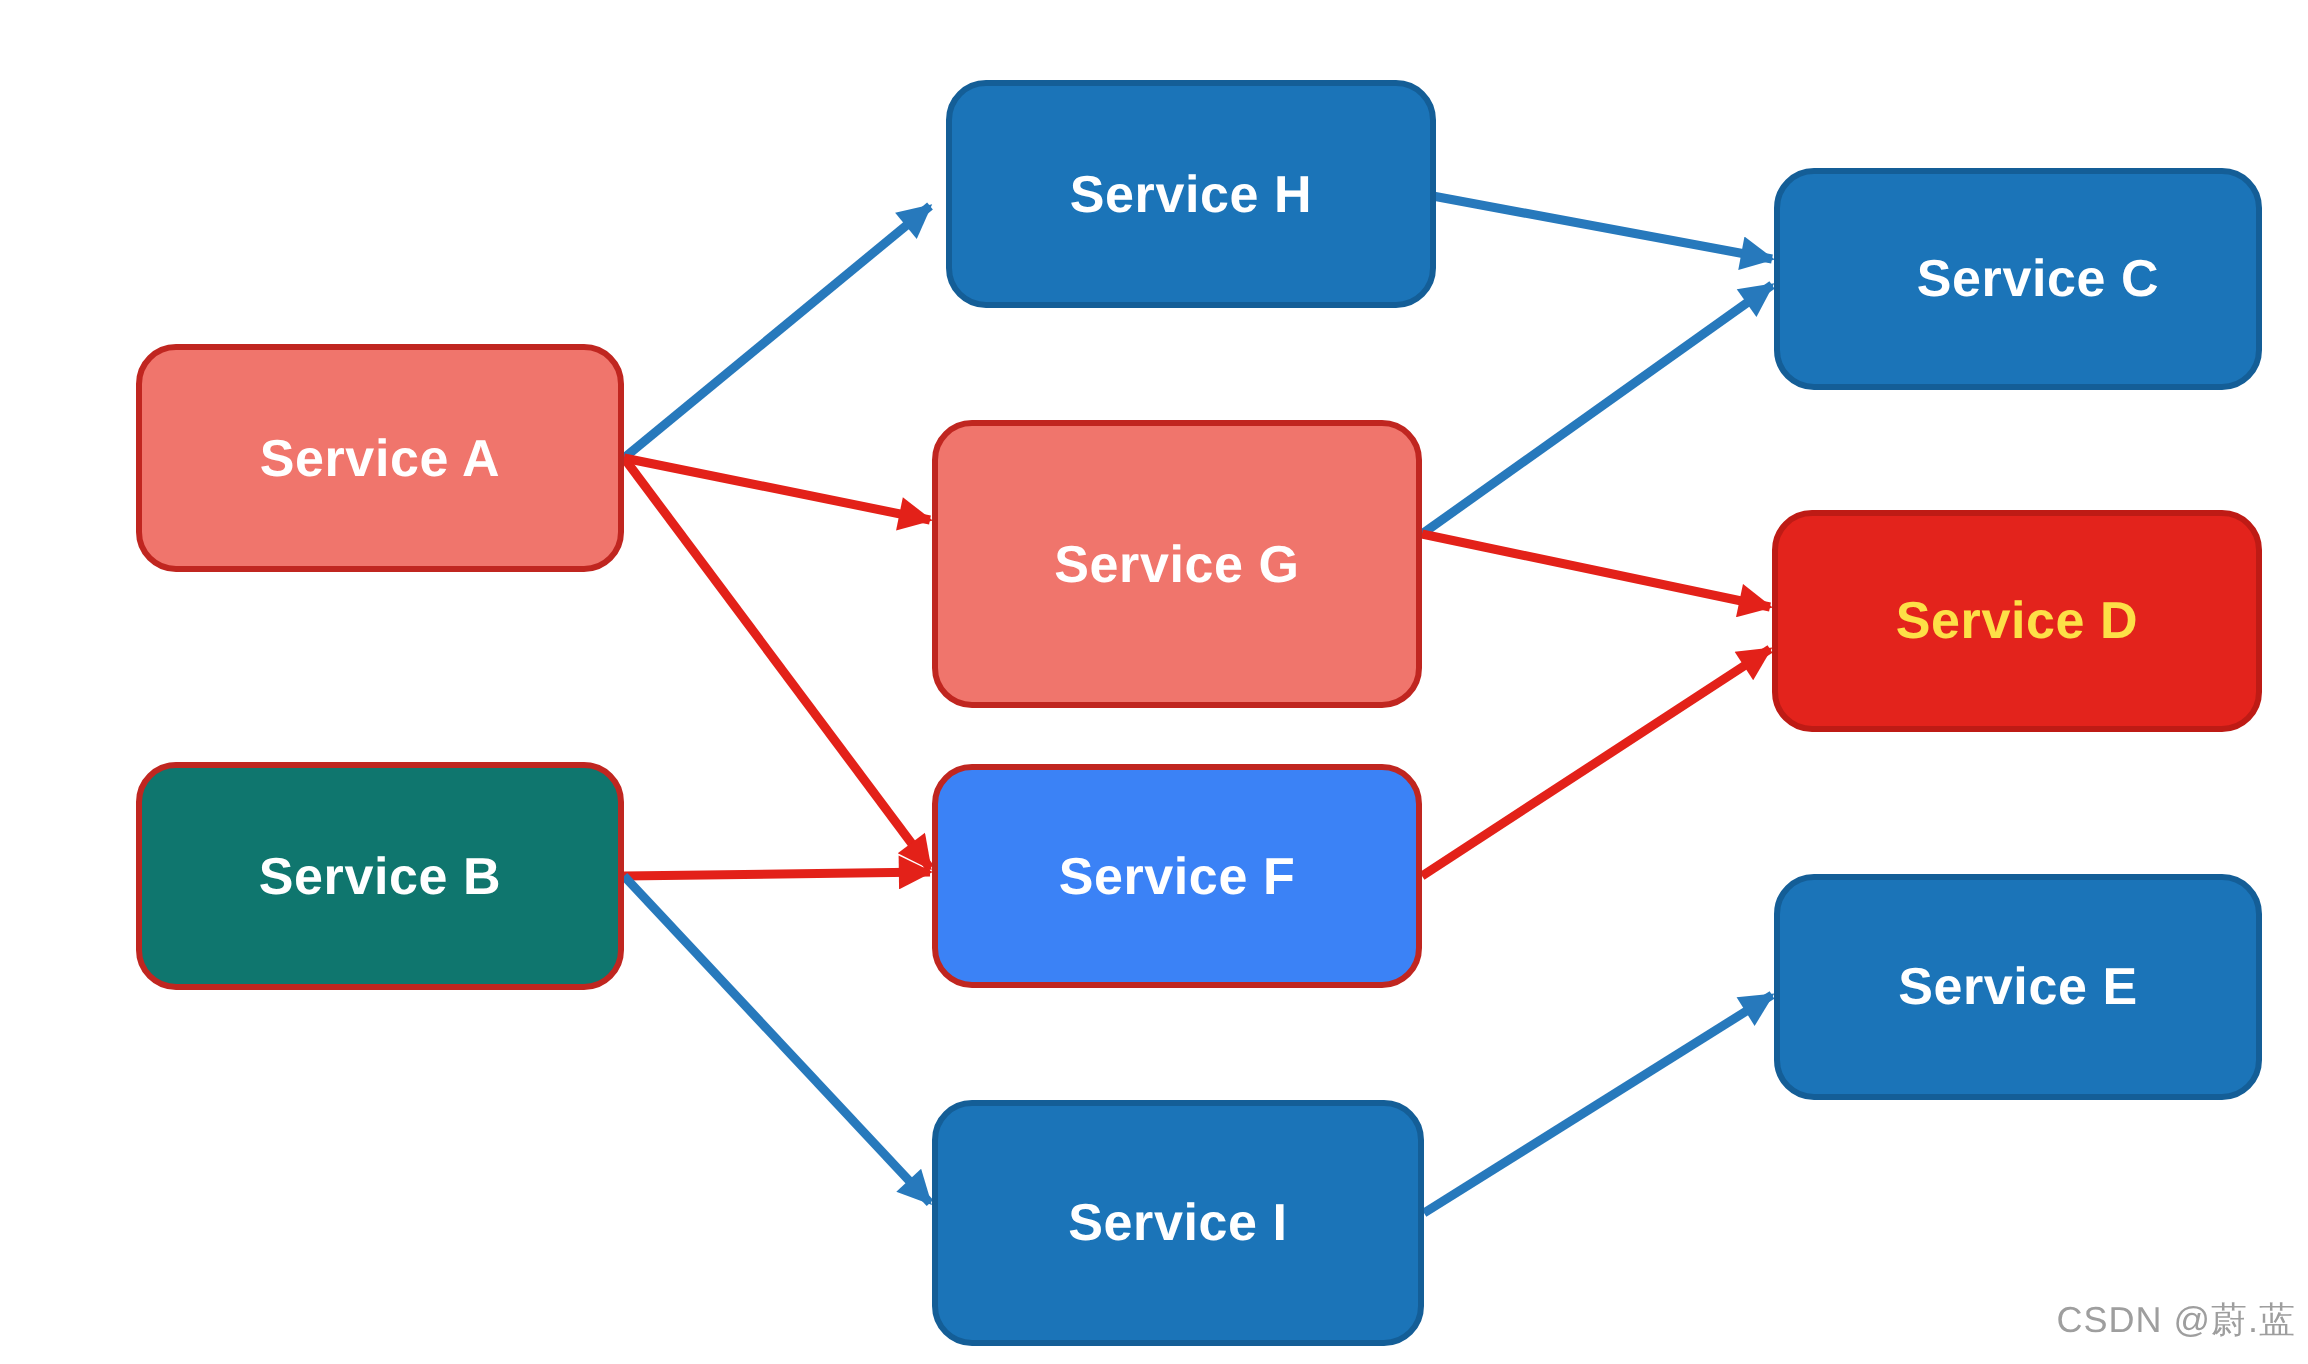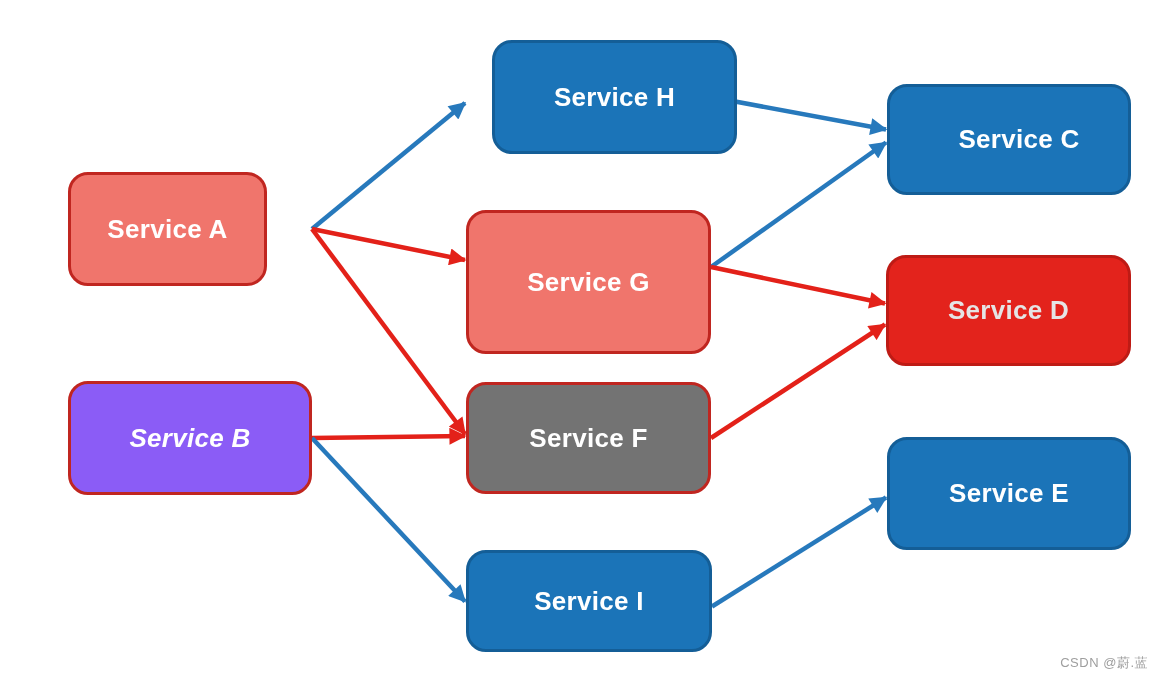--- a/index.html
+++ b/index.html
@@ -13,32 +13,32 @@
   .node{
     position:absolute;box-sizing:border-box;
     border:3px solid transparent;border-radius:20px;
     display:flex;align-items:center;justify-content:center;
   }
   .node .node-label{
     font-size:26px;font-weight:600;letter-spacing:.3px;
     -webkit-font-smoothing:antialiased;
   }
   
-  .pos-a{left:68px; top:172px;width:199px;height:114px;}
+  .pos-a{left:68px; top:172px;width:244px;height:114px;}
   .pos-b{left:68px; top:381px;width:244px;height:114px;}
-  .pos-h{left:492px;top:40px; width:245px;height:114px;}
+  .pos-h{left:473px;top:40px; width:245px;height:114px;}
   .pos-g{left:466px;top:210px;width:245px;height:144px;}
   .pos-f{left:466px;top:382px;width:245px;height:112px;}
-  .pos-i{left:466px;top:550px;width:246px;height:102px;}
+  .pos-i{left:466px;top:550px;width:246px;height:123px;}
   .pos-c{left:887px;top:84px; width:244px;height:111px;padding-left:20px;}
   .pos-d{left:886px;top:255px;width:245px;height:111px;}
   .pos-e{left:887px;top:437px;width:244px;height:113px;align-items:center;}
   .watermark{
     position:absolute;right:6px;bottom:10px;
-    font-size:13px;letter-spacing:.5px;
+    font-size:18px;letter-spacing:.5px;
   }
 </style>
 </head>
 <body>
 
 <div class="canvas">
 
   <svg id="edge-layer" width="1154" height="682" viewBox="0 0 1154 682">
     <defs>
         <marker id="arrow-blue" viewBox="0 0 12 12" refX="11" refY="6" markerWidth="19" markerHeight="17" markerUnits="userSpaceOnUse" orient="auto">
@@ -56,39 +56,39 @@
       <line x1="711" y1="97" x2="886" y2="129.5" stroke="#2779BC" stroke-width="4.5" marker-end="url(#arrow-blue)"></line>
       <line x1="711" y1="267" x2="886" y2="142.5" stroke="#2779BC" stroke-width="4.5" marker-end="url(#arrow-blue)"></line>
       <line x1="711" y1="267" x2="885" y2="303.5" stroke="#E32119" stroke-width="4.5" marker-end="url(#arrow-red)"></line>
       <line x1="711" y1="438" x2="885" y2="324.5" stroke="#E32119" stroke-width="4.5" marker-end="url(#arrow-red)"></line>
       <line x1="712" y1="606.5" x2="886" y2="497.5" stroke="#2779BC" stroke-width="4.5" marker-end="url(#arrow-blue)"></line>
     </svg>
 
   <div class="node pos-a" style="background: rgb(240, 117, 108); border-color: rgb(192, 38, 32);">
     <span class="node-label" style="color: rgb(255, 255, 255);">Service A</span>
   </div>
-  <div class="node pos-b" style="background: #8b5cf6; border-color: rgb(192, 38, 32); font-style: italic;">
+  <div class="node pos-b" style="background: #0f766e; border-color: rgb(192, 38, 32);">
     <span class="node-label" style="color: rgb(255, 255, 255);">Service B</span>
   </div>
   <div class="node pos-h" style="background: rgb(27, 116, 184); border-color: rgb(20, 94, 151);">
     <span class="node-label" style="color: rgb(255, 255, 255);">Service H</span>
   </div>
   <div class="node pos-g" style="background: rgb(240, 117, 108); border-color: rgb(192, 38, 32);">
     <span class="node-label" style="color: rgb(255, 255, 255);">Service G</span>
   </div>
-  <div class="node pos-f" style="background: #737373; border-color: rgb(192, 38, 32); align-items: center;">
+  <div class="node pos-f" style="background: #3b82f6; border-color: rgb(192, 38, 32); align-items: center;">
     <span class="node-label" style="color: rgb(255, 255, 255);">Service F</span>
   </div>
   <div class="node pos-i" style="background: rgb(27, 116, 184); border-color: rgb(20, 94, 151);">
     <span class="node-label" style="color: rgb(255, 255, 255);">Service I</span>
   </div>
   <div class="node pos-c" style="background: rgb(27, 116, 184); border-color: rgb(20, 94, 151);">
     <span class="node-label" style="color: rgb(255, 255, 255);">Service C</span>
   </div>
   <div class="node pos-d" style="background: rgb(227, 35, 28); border-color: rgb(190, 27, 21);">
-    <span class="node-label" style="color: #e5e5e5;">Service D</span>
+    <span class="node-label" style="color: #fde047;">Service D</span>
   </div>
   <div class="node pos-e" style="background: rgb(27, 116, 184); border-color: rgb(20, 94, 151);">
     <span class="node-label" style="color: rgb(255, 255, 255);">Service E</span>
   </div>
 
   <div class="watermark" style="color: rgb(158, 158, 158);">CSDN @蔚.蓝</div>
 </div>
 
 </body></html>

